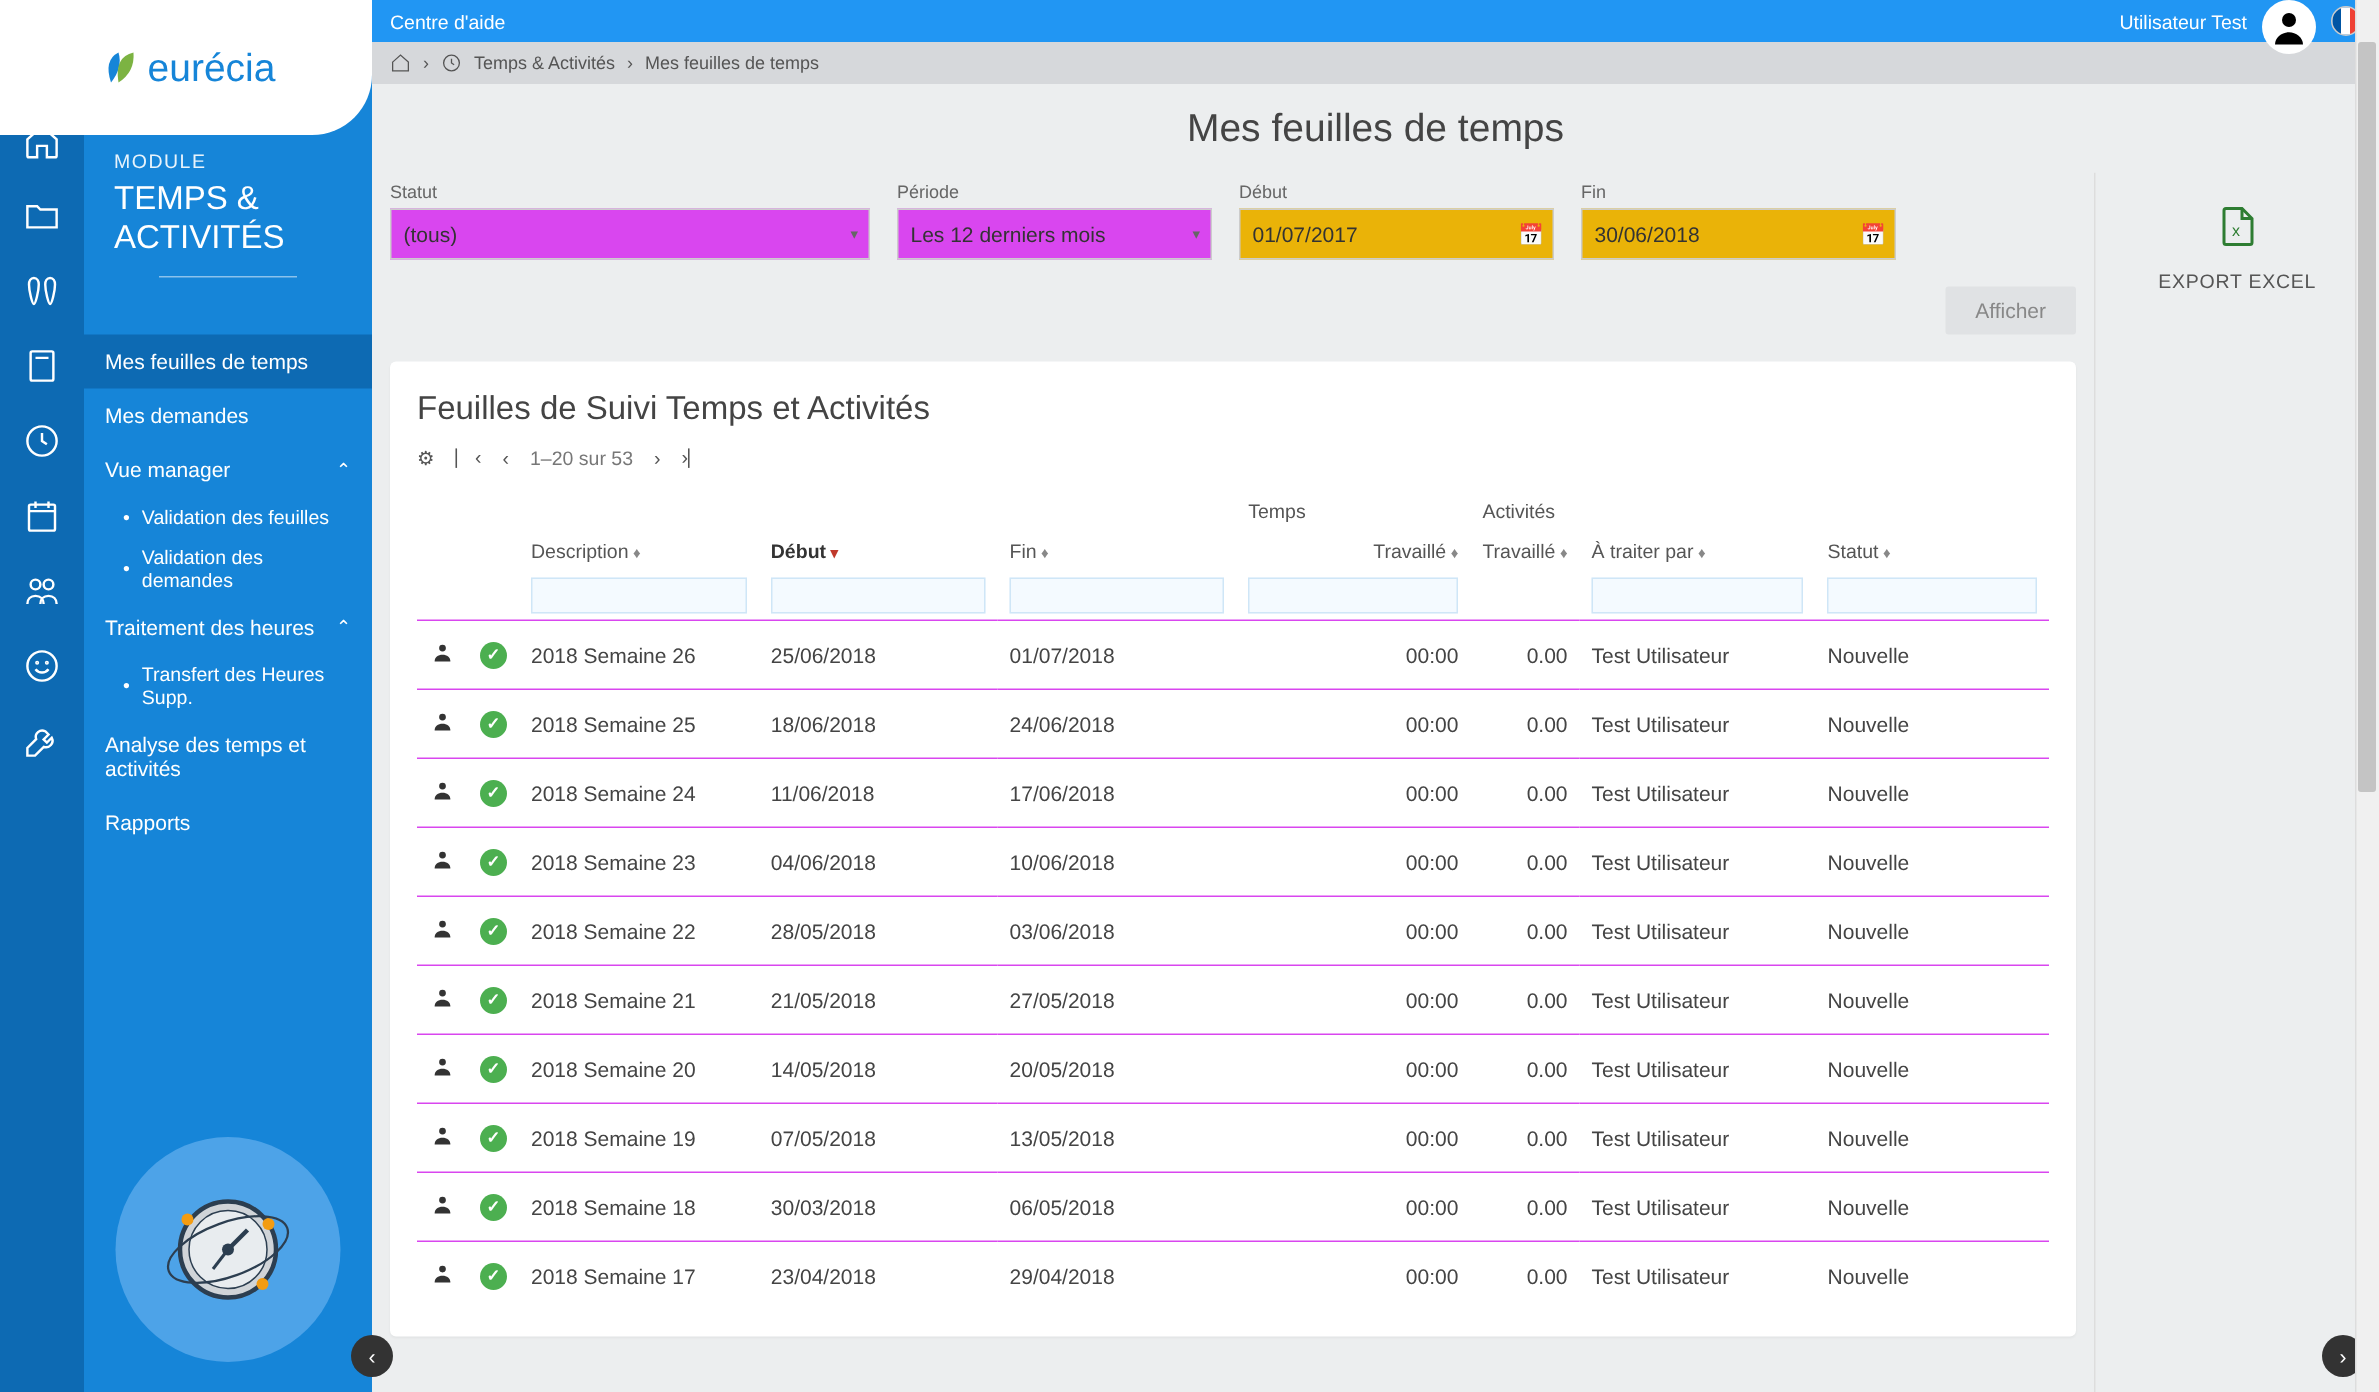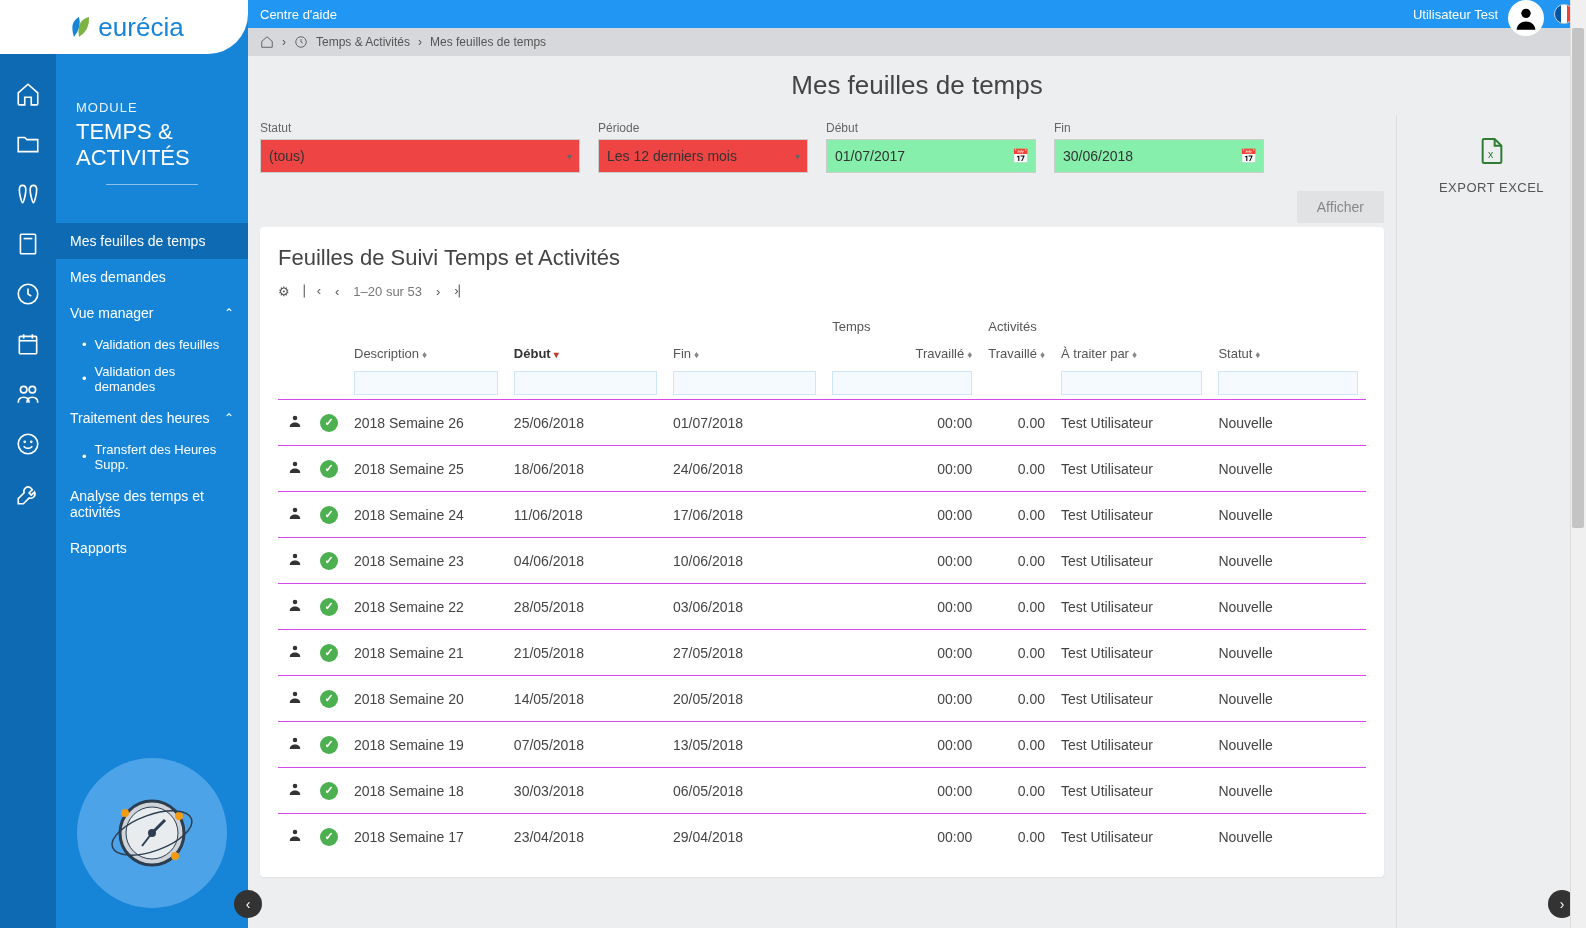--- a/index.html
+++ b/index.html
@@ -7,21 +7,21 @@
 
 .app { display: flex; height: 928px; width: 1586px; position: relative; }
 
 
 .icon-rail { width: 56px; background: #0d6ab3; display: flex; flex-direction: column; align-items: center; padding-top: 80px; gap: 22px; }
 .icon-rail .rail-icon { width: 28px; height: 28px; display: flex; align-items: center; justify-content: center; color: #fff; cursor: pointer; }
 .icon-rail svg { width: 26px; height: 26px; stroke: #fff; fill: none; stroke-width: 1.5; }
 
 
 .sidebar { width: 192px; background: #1685d8; color: #fff; display: flex; flex-direction: column; position: relative; }
-.logo-area { position: absolute; top: 0; left: -56px; width: 248px; height: 54px; background: #fff; border-bottom-right-radius: 40px; display: flex; align-items: center; justify-content: center; z-index: 10; }
+.logo-area { position: absolute; top: 0; left: -56px; width: 248px; height: 90px; background: #fff; border-bottom-right-radius: 40px; display: flex; align-items: center; justify-content: center; z-index: 10; }
 .logo-area .logo-text { font-size: 26px; font-weight: 400; color: #1685d8; }
 .logo-leaf { width: 30px; height: 30px; margin-right: 4px; }
 
 .module-header { margin-top: 100px; text-align: left; padding: 0 20px 20px; }
 .module-label { font-size: 13px; letter-spacing: 1px; opacity: 0.9; }
 .module-title { font-size: 22px; font-weight: 400; line-height: 1.2; margin-top: 4px; }
 .module-divider { border: none; border-top: 1px solid rgba(255,255,255,0.5); margin: 12px 30px 0; }
 
 .nav { margin-top: 18px; }
 .nav-item { padding: 10px 14px; cursor: pointer; font-size: 14px; display: flex; justify-content: space-between; align-items: center; }
@@ -56,30 +56,30 @@
 .export-panel { width: 190px; border-left: 1px solid #ddd; padding: 20px 10px; text-align: center; }
 .export-panel .export-icon { width: 32px; height: 32px; margin: 0 auto 10px; }
 .export-panel .export-label { font-size: 13px; color: #555; letter-spacing: 0.5px; }
 
 .filters-section { }
 .filters-toggle { font-size: 13px; font-weight: 600; color: #444; cursor: pointer; padding: 4px 0; }
 .filters-toggle::before { content: "▾"; margin-right: 6px; font-size: 10px; }
 .filters-grid { display: flex; gap: 18px; margin-top: 6px; }
 .filter-col { display: flex; flex-direction: column; }
 .filter-col label { font-size: 12px; color: #666; margin-bottom: 4px; }
-.filter-input { height: 34px; border: 1px solid #ccc; background: #86efac; padding: 0 8px; font-size: 14px; color: #333; position: relative; }
-.filter-select { appearance: none; padding-right: 11px; background: #ef4444; }
+.filter-input { height: 34px; border: 1px solid #ccc; background: #eab308; padding: 0 8px; font-size: 14px; color: #333; position: relative; }
+.filter-select { appearance: none; padding-right: 11px; background: #d946ef; }
 .select-wrap { position: relative; }
 .select-wrap::after { content: "▾"; position: absolute; right: 8px; top: 50%; transform: translateY(-50%); font-size: 10px; color: #666; pointer-events: none; }
 .date-wrap { position: relative; }
 .date-wrap .cal-icon { position: absolute; right: 6px; top: 50%; transform: translateY(-50%); color: #888; pointer-events: none; }
 .filter-actions { display: flex; justify-content: flex-end; margin-top: 18px; }
 .btn-afficher { background: #e0e2e4; color: #888; border: none; padding: 8px 20px; font-size: 14px; cursor: pointer; border-radius: 2px; }
 
-.table-card { background: #fff; border-radius: 4px; margin-top: 4px; padding: 18px; box-shadow: 0 1px 2px rgba(0,0,0,0.05); }
+.table-card { background: #fff; border-radius: 4px; margin-top: 18px; padding: 18px; box-shadow: 0 1px 2px rgba(0,0,0,0.05); }
 .table-title { font-size: 22px; color: #444; margin-bottom: 12px; }
 .table-toolbar { display: flex; align-items: center; gap: 14px; font-size: 13px; color: #555; margin-bottom: 14px; }
 .table-toolbar .tb-icon { cursor: pointer; }
 .pagination-info { color: #777; }
 
 table { width: 100%; border-collapse: collapse; }
 thead th { text-align: left; font-size: 13px; font-weight: 400; color: #555; padding: 6px 8px; vertical-align: bottom; }
 thead th.sortable { cursor: pointer; }
 thead th .sort-ind { font-size: 10px; margin-left: 3px; color: #888; }
 thead th.bold { font-weight: 600; color: #333; }

